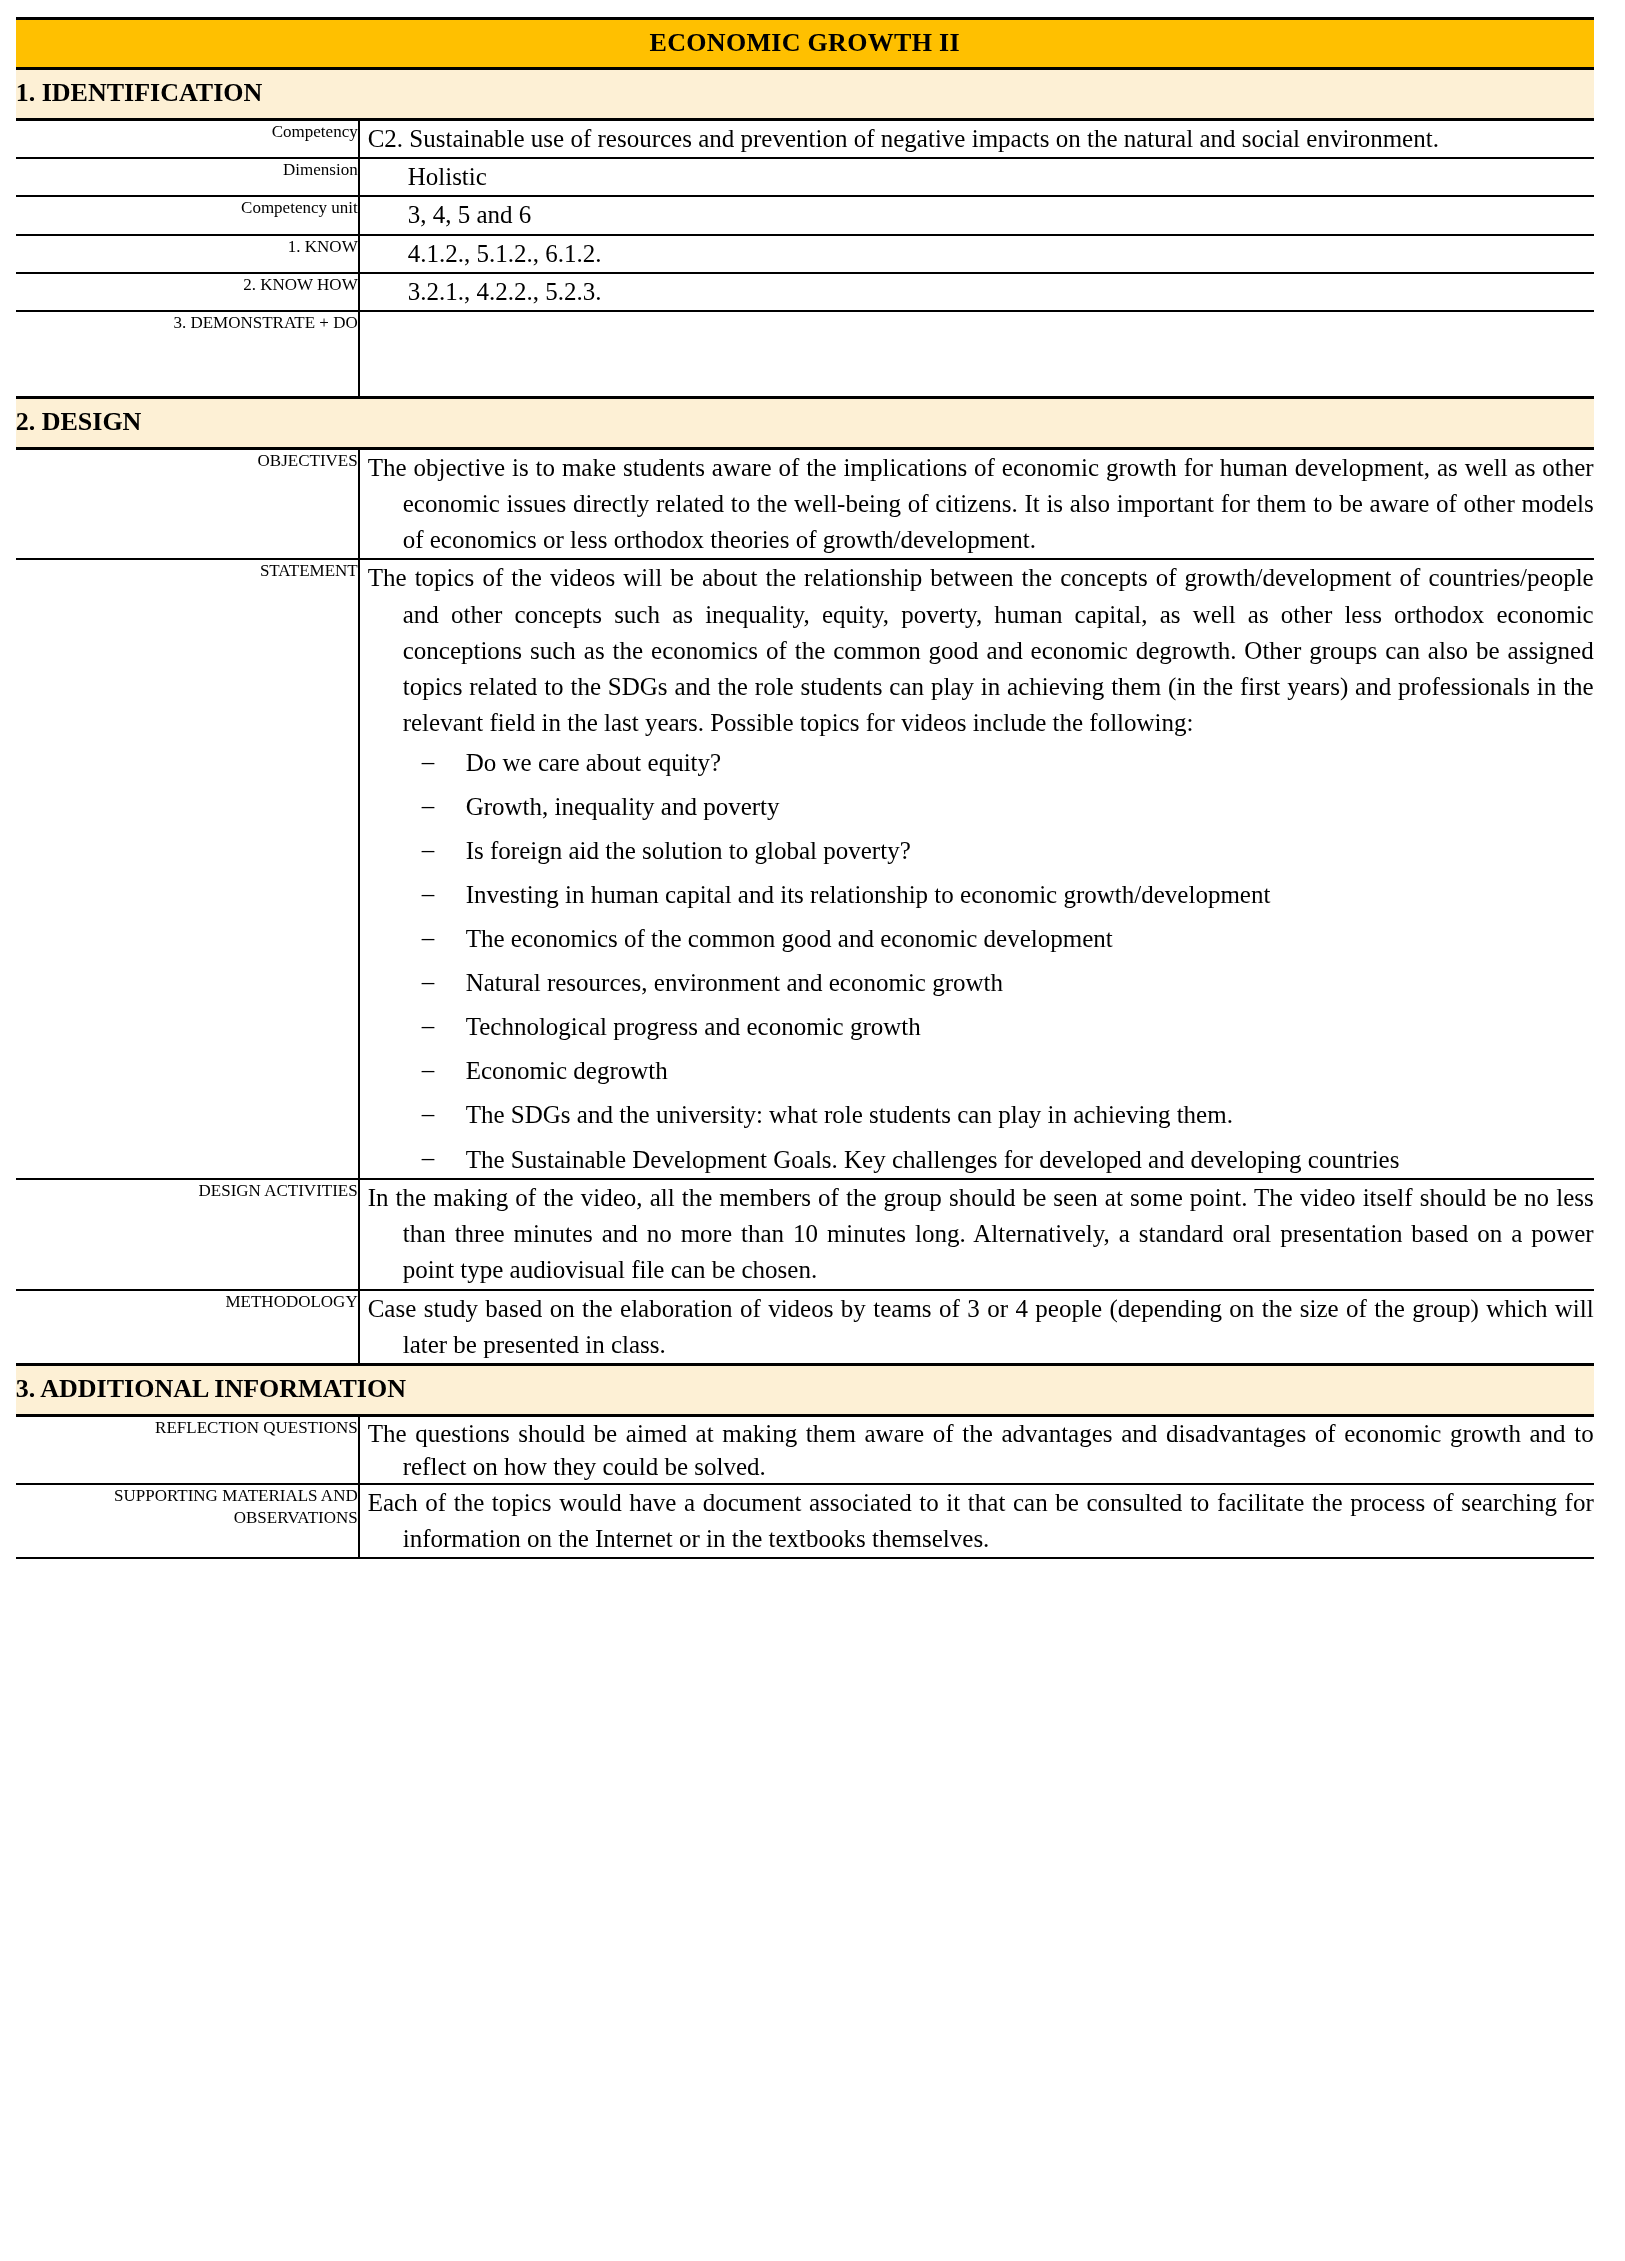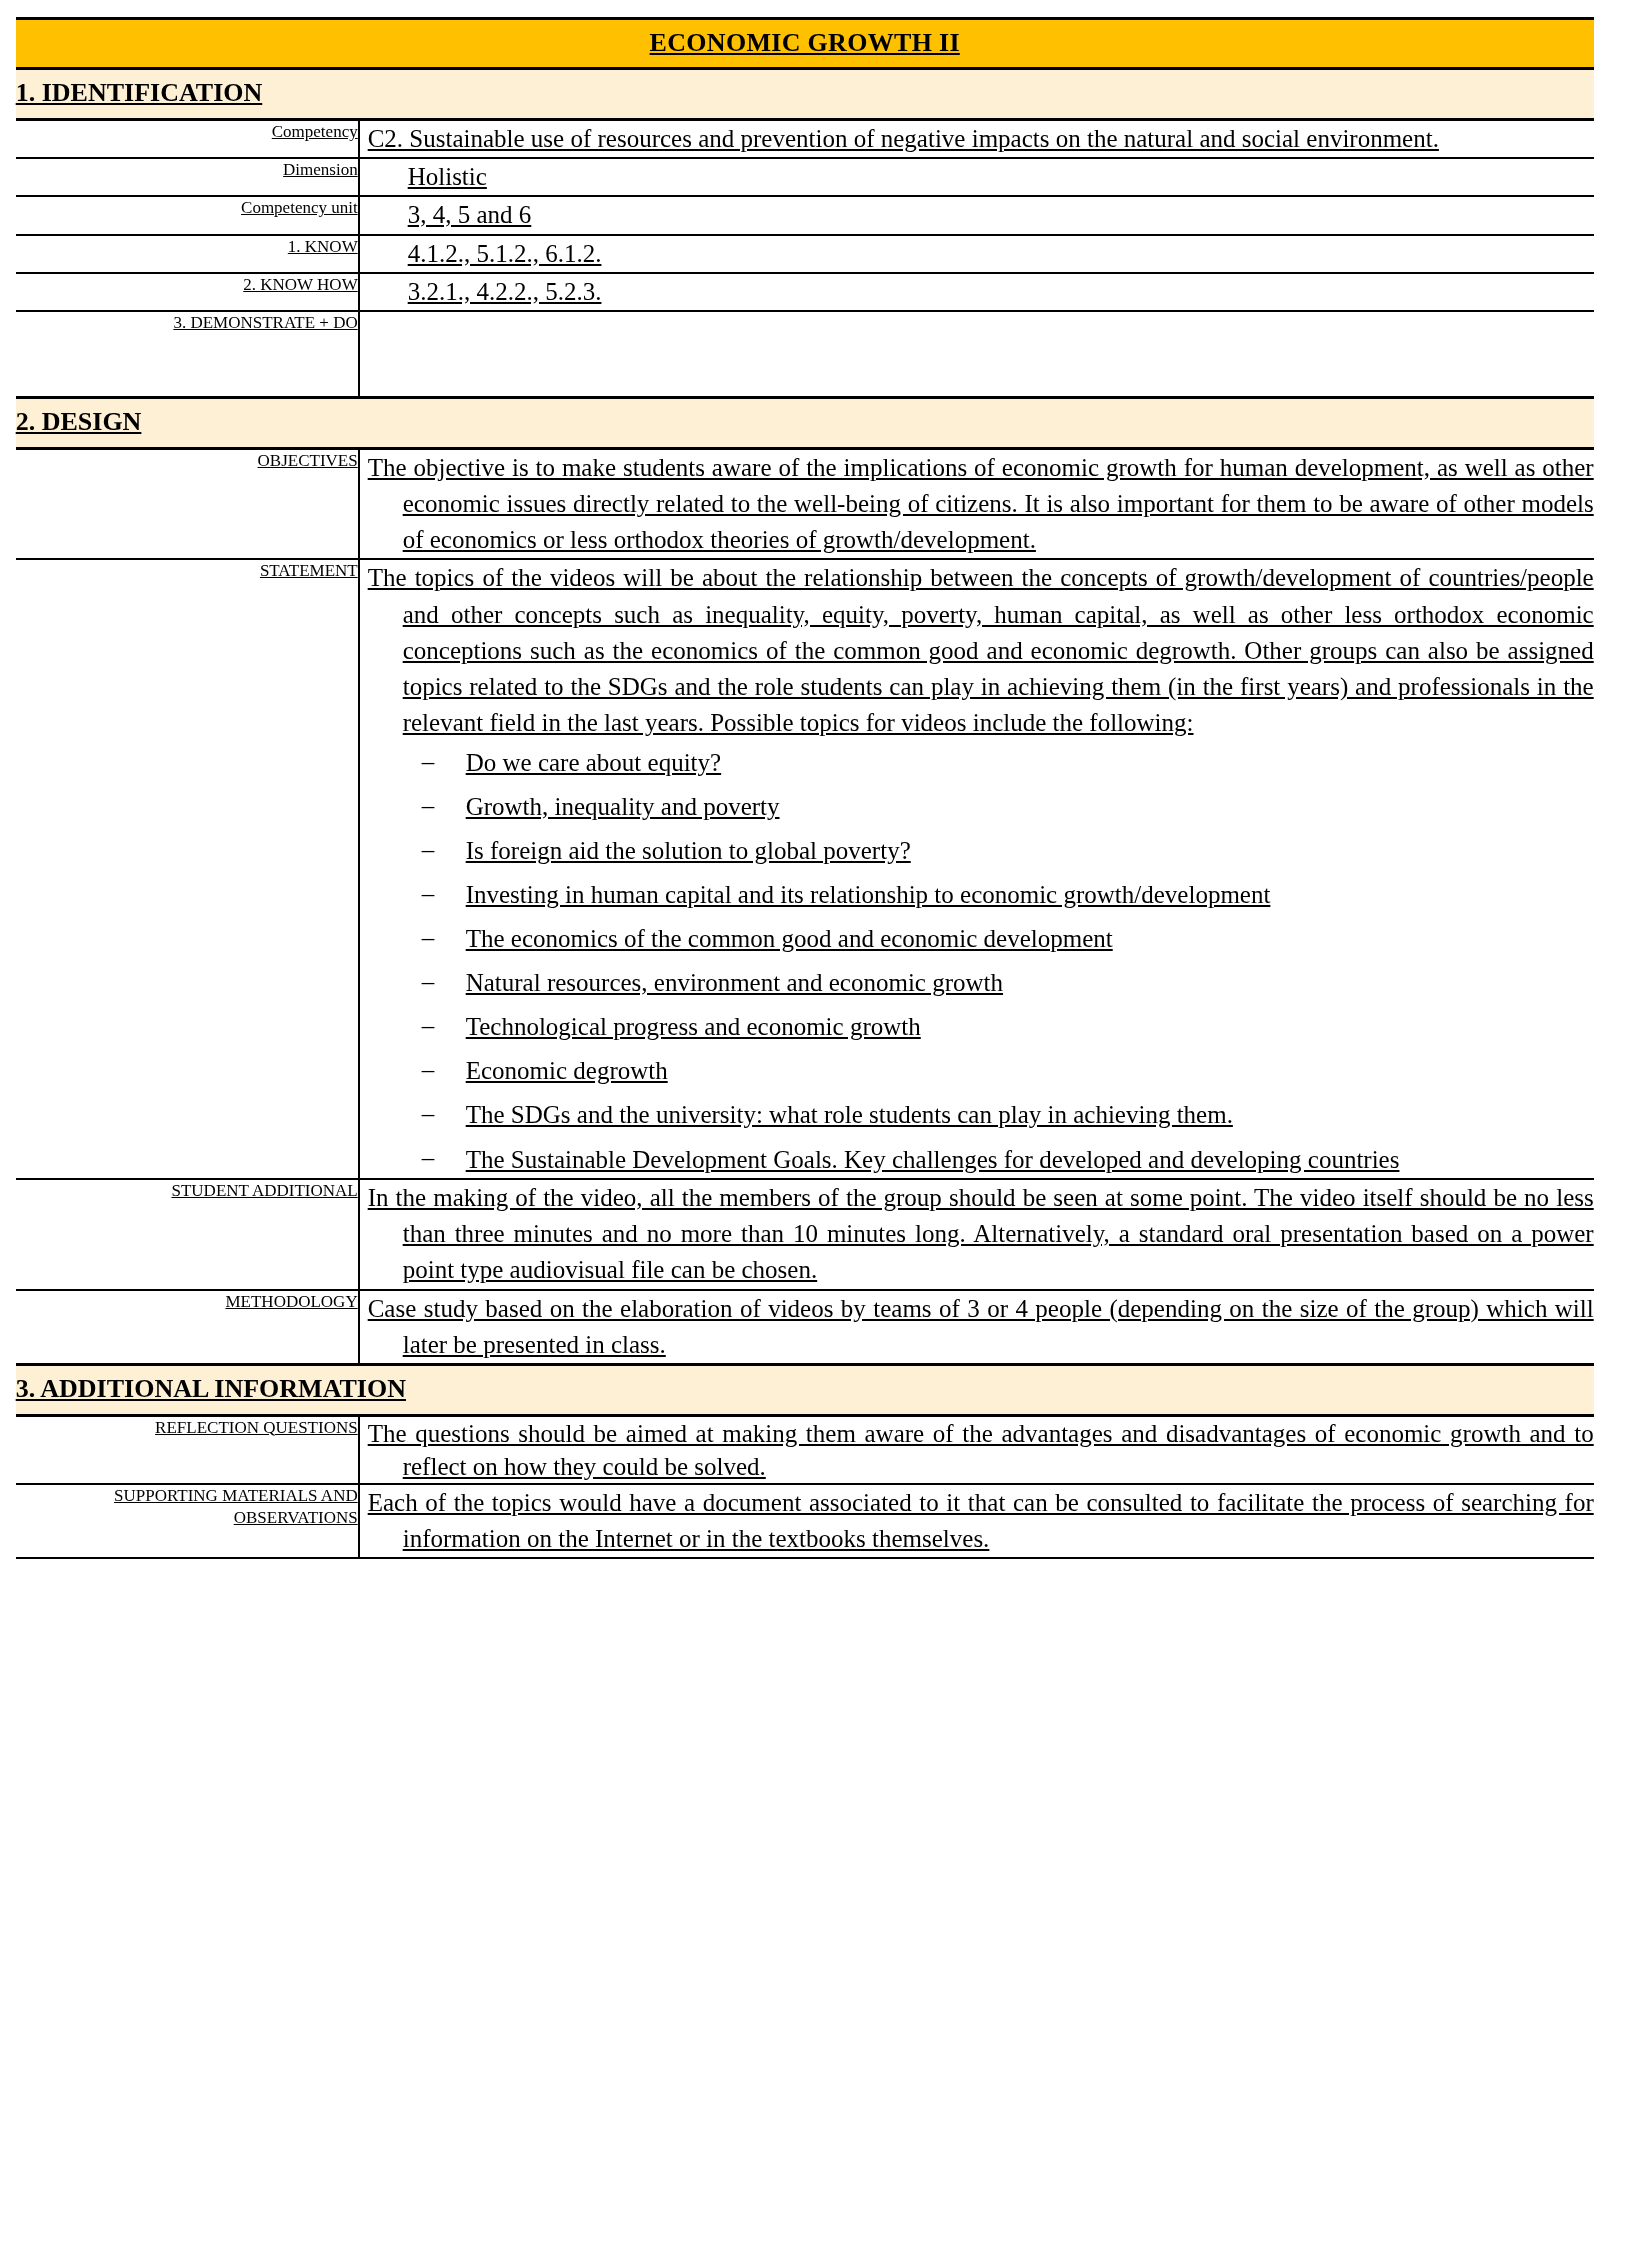--- a/index.html
+++ b/index.html
@@ -10,21 +10,20 @@
   body {
     width: 1625px;
     font-family: "Liberation Serif", "DejaVu Serif", serif;
     color: #000000;
     -webkit-font-smoothing: antialiased;
   }
   .page {
     width: 1625px;
     box-sizing: border-box;
     padding: 17px 15.7px 0 15.7px;
-    text-decoration: underline;
   }
   table.sheet {
     width: 1577px;
     border-collapse: collapse;
     table-layout: fixed;
   }
   col.c-label { width: 343px; }
   col.c-value { width: 1235px; }
 
   
@@ -195,21 +194,21 @@
             <li><span class="dash">–</span><span>Natural resources, environment and economic growth</span></li>
             <li><span class="dash">–</span><span>Technological progress and economic growth</span></li>
             <li><span class="dash">–</span><span>Economic degrowth</span></li>
             <li><span class="dash">–</span><span>The SDGs and the university: what role students can play in achieving them.</span></li>
             <li><span class="dash">–</span><span>The Sustainable Development Goals. Key challenges for developed and developing countries</span></li>
           </ul>
         </td>
       </tr>
 
       <tr class="drow">
-        <td class="label">STUDENT ADDITIONAL</td>
+        <td class="label">DESIGN ACTIVITIES</td>
         <td class="value">
           <p class="vpara hang">In the making of the video, all the members of the group should be seen at some point. The video itself should be no less than three minutes and no more than 10 minutes long. Alternatively, a standard oral presentation based on a power point type audiovisual file can be chosen.</p>
         </td>
       </tr>
 
       <tr class="drow">
         <td class="label">METHODOLOGY</td>
         <td class="value">
           <p class="vpara hang">Case study based on the elaboration of videos by teams of 3 or 4 people (depending on the size of the group) which will later be presented in class.</p>
         </td>

